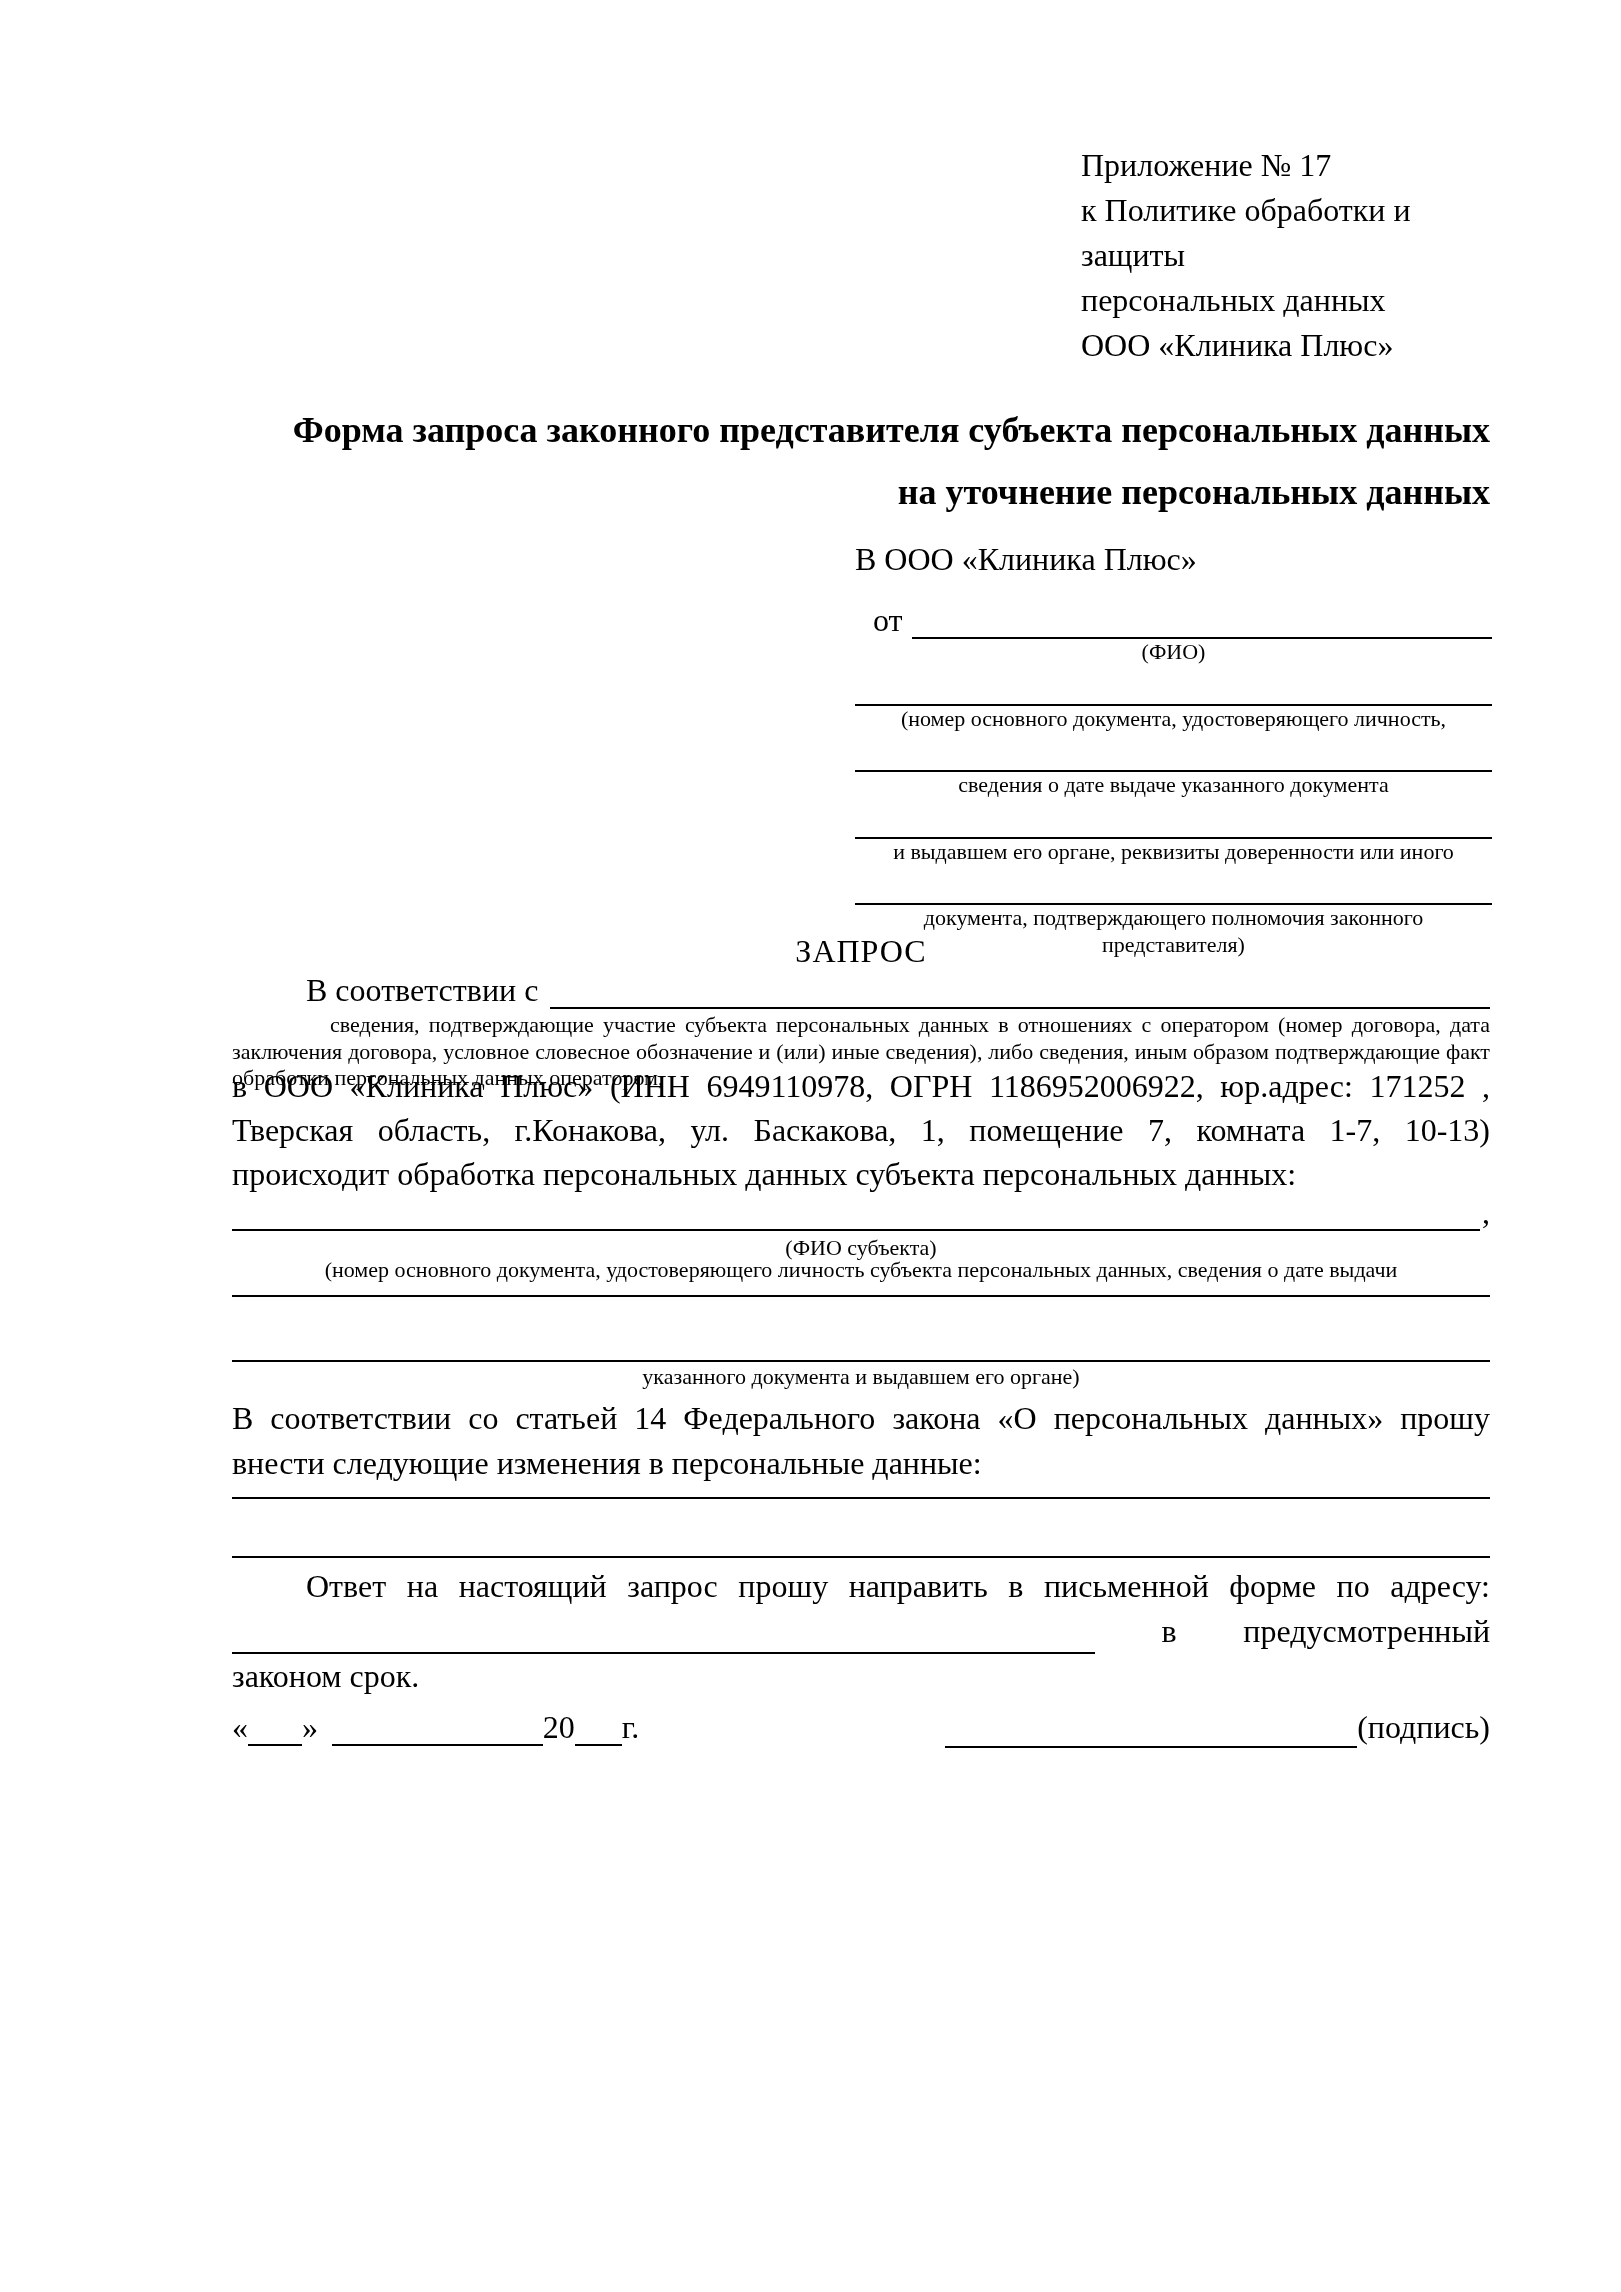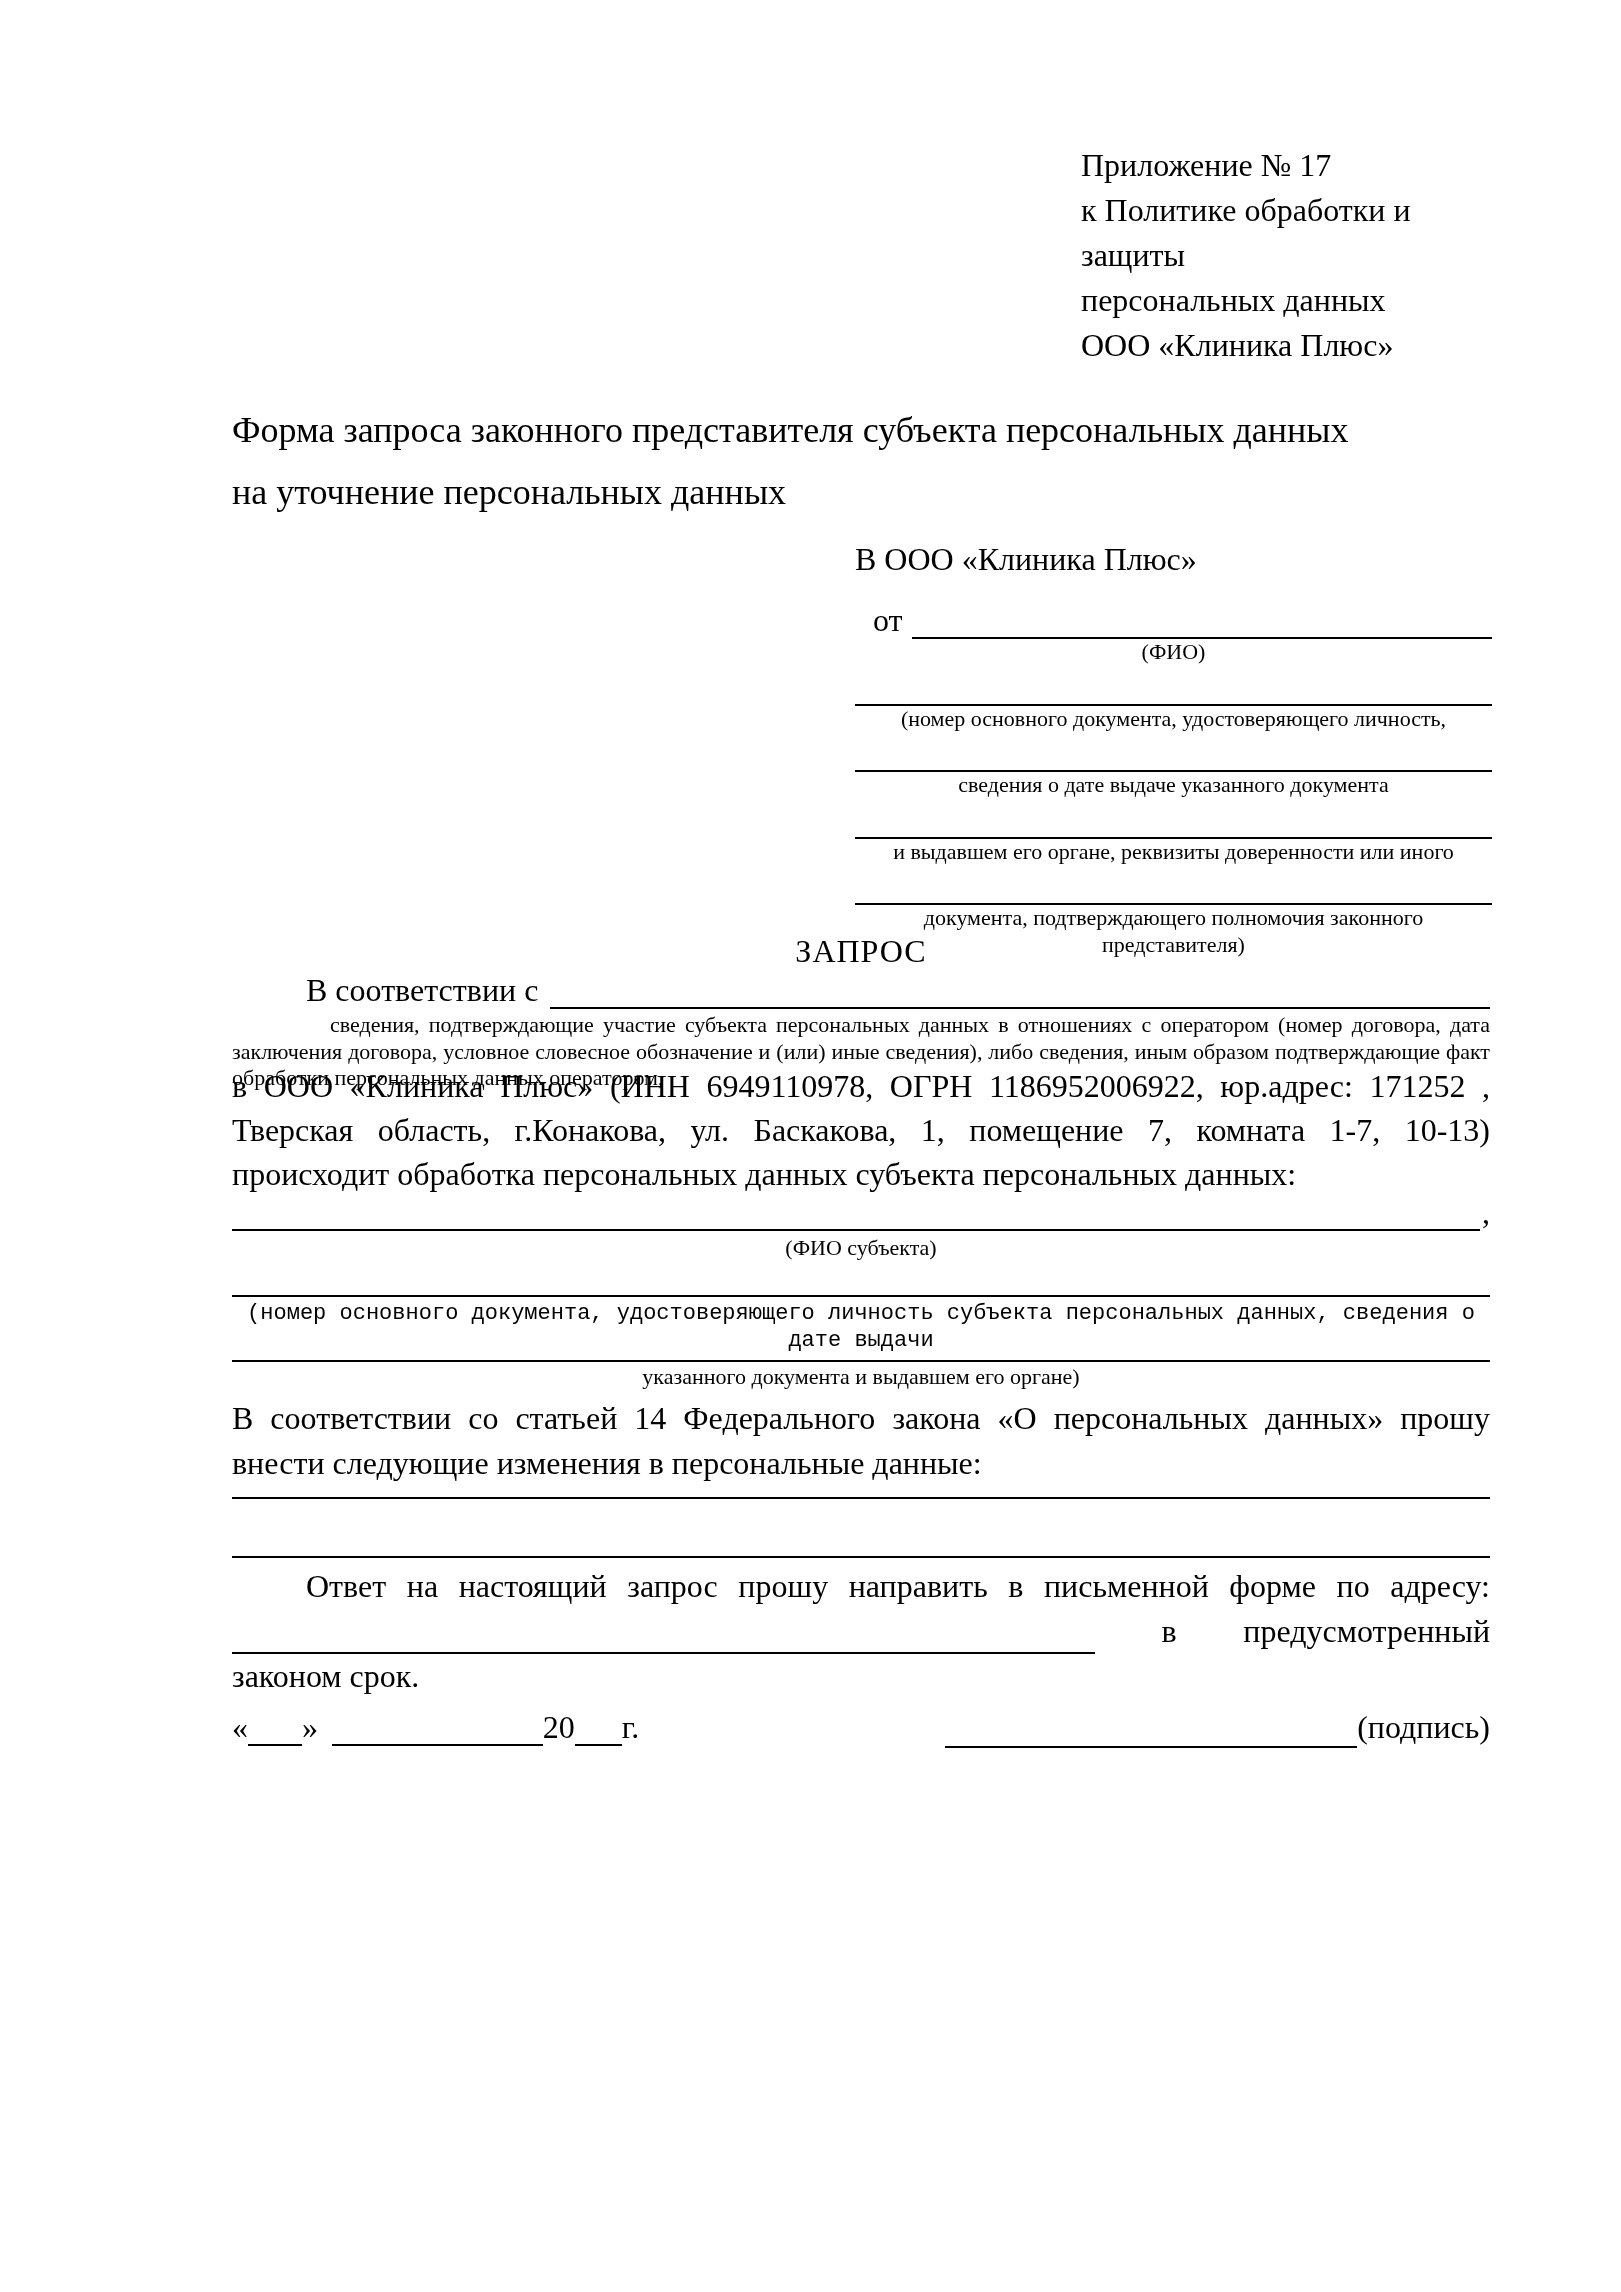--- a/index.html
+++ b/index.html
@@ -19,22 +19,22 @@
   .center { text-align: center; }
   .just { text-align: justify; text-align-last: justify; }
 
   .appendix {
     left: 1081px; top: 143px; width: 421px;
     line-height: 45px;
   }
 
   .doc-title {
     left: 232px; top: 399px; width: 1258px;
-    font-weight: normal; font-size: 36px; line-height: 62px;
-    text-align: left;
+    font-weight: bold; font-size: 36px; line-height: 62px;
+    text-align: right;
   }
 
   .addressee { left: 855px; top: 537px; width: 637px; }
   .addr-org { line-height: 45px; }
   .addr-from { display: flex; align-items: flex-end; height: 57px; margin-left: 18px; }
   .addr-from .fill-line { flex: 1 1 auto; margin-left: 9.8px; height: 100%; }
   .addr-caption { height: 25.5px; display: block; }
   .addr-blank { height: 39px; }
 
   .zapros { left: 232px; top: 929px; width: 1258px; text-align: center; line-height: 45px; letter-spacing: 1px; }
@@ -128,21 +128,21 @@
     <div>происходит обработка персональных данных субъекта персональных данных:</div>
   </div>
 
   <div class="abs subj-fio-row">
     <span class="fill-line"></span>
     <span class="comma">,</span>
   </div>
   <div class="abs cap-row small" style="top:1235px;">(ФИО субъекта)</div>
 
   <div class="abs blank-row fill-line" style="top:1264px; height:31px;"></div>
-  <div class="abs cap-row small" style="top:1301px;font-family:Liberation Mono, monospace;">(номер основного документа, удостоверяющего личность субъекта персональных данных, сведения о дате выдачи</div>
+  <div class="abs cap-row small" style="top:1257px;">(номер основного документа, удостоверяющего личность субъекта персональных данных, сведения о дате выдачи</div>
 
   <div class="abs blank-row fill-line" style="top:1329px; height:31px;"></div>
   <div class="abs cap-row small" style="top:1364px;">указанного документа и выдавшем его органе)</div>
 
   <div class="abs law">
     <div class="just">В соответствии со статьей 14 Федерального закона «О персональных данных» прошу</div>
     <div>внести следующие изменения в персональные данные:</div>
   </div>
 
   <div class="abs blank-row fill-line" style="top:1462px; height:35px;"></div>

